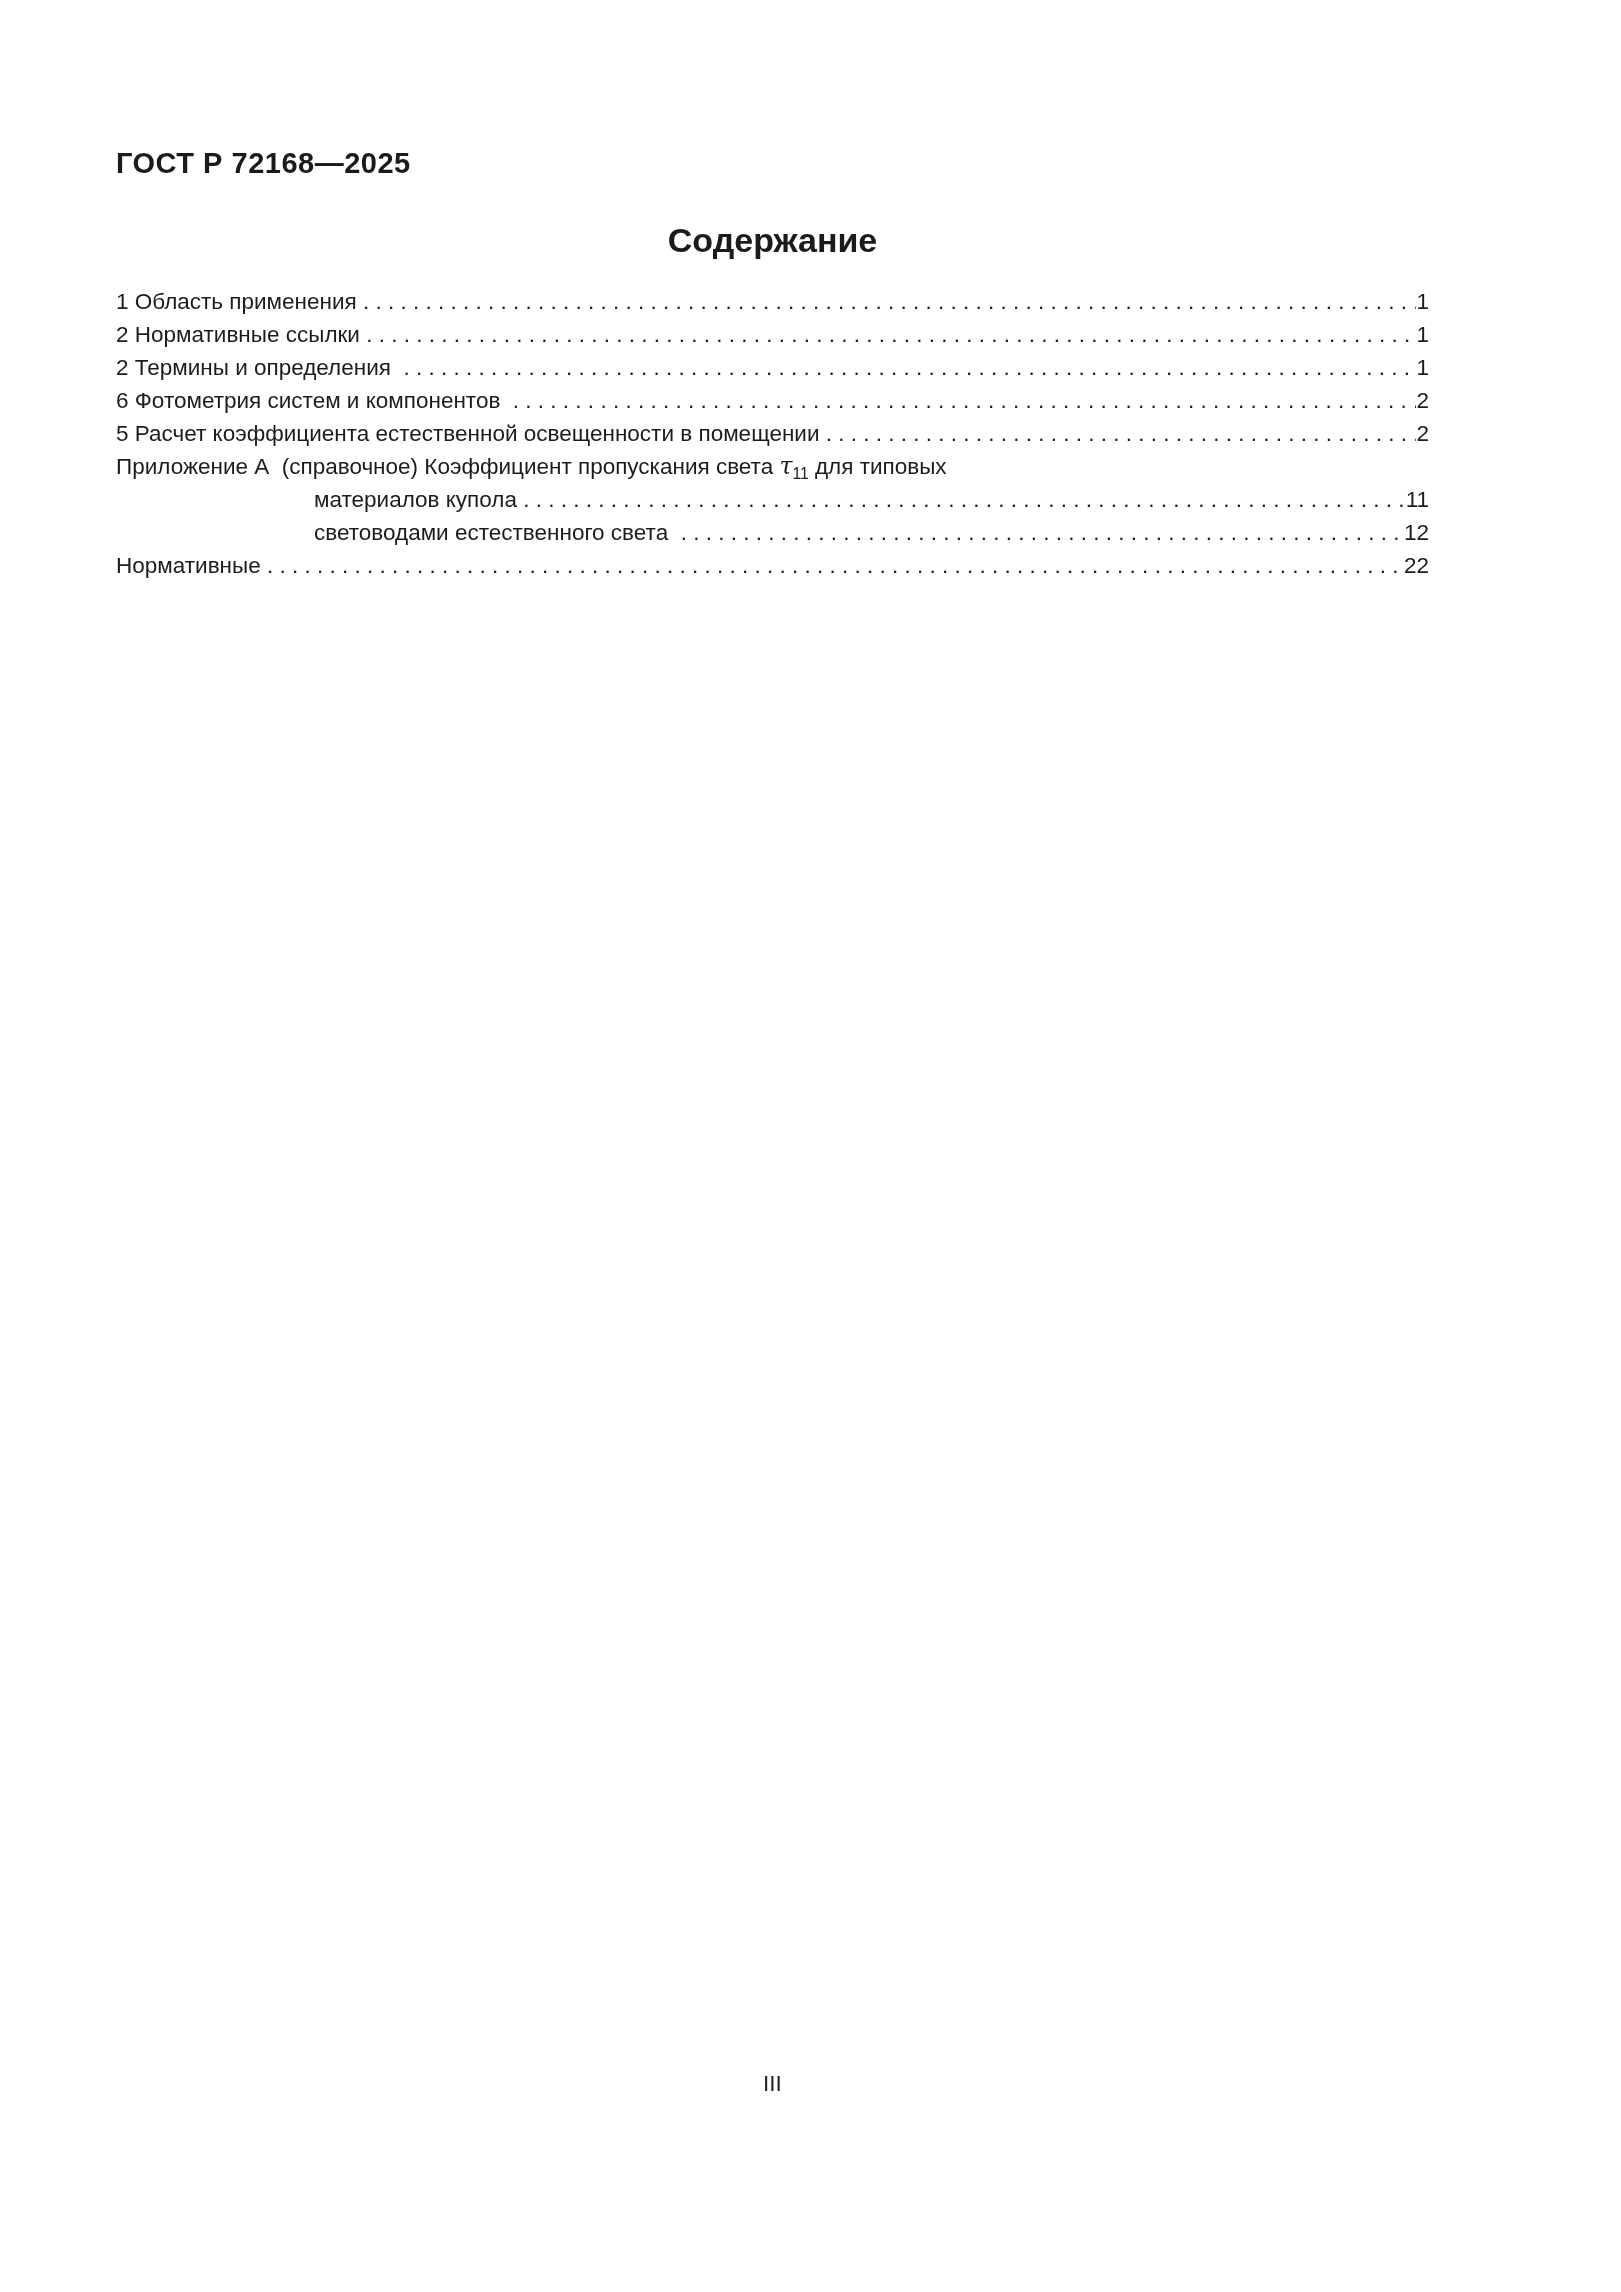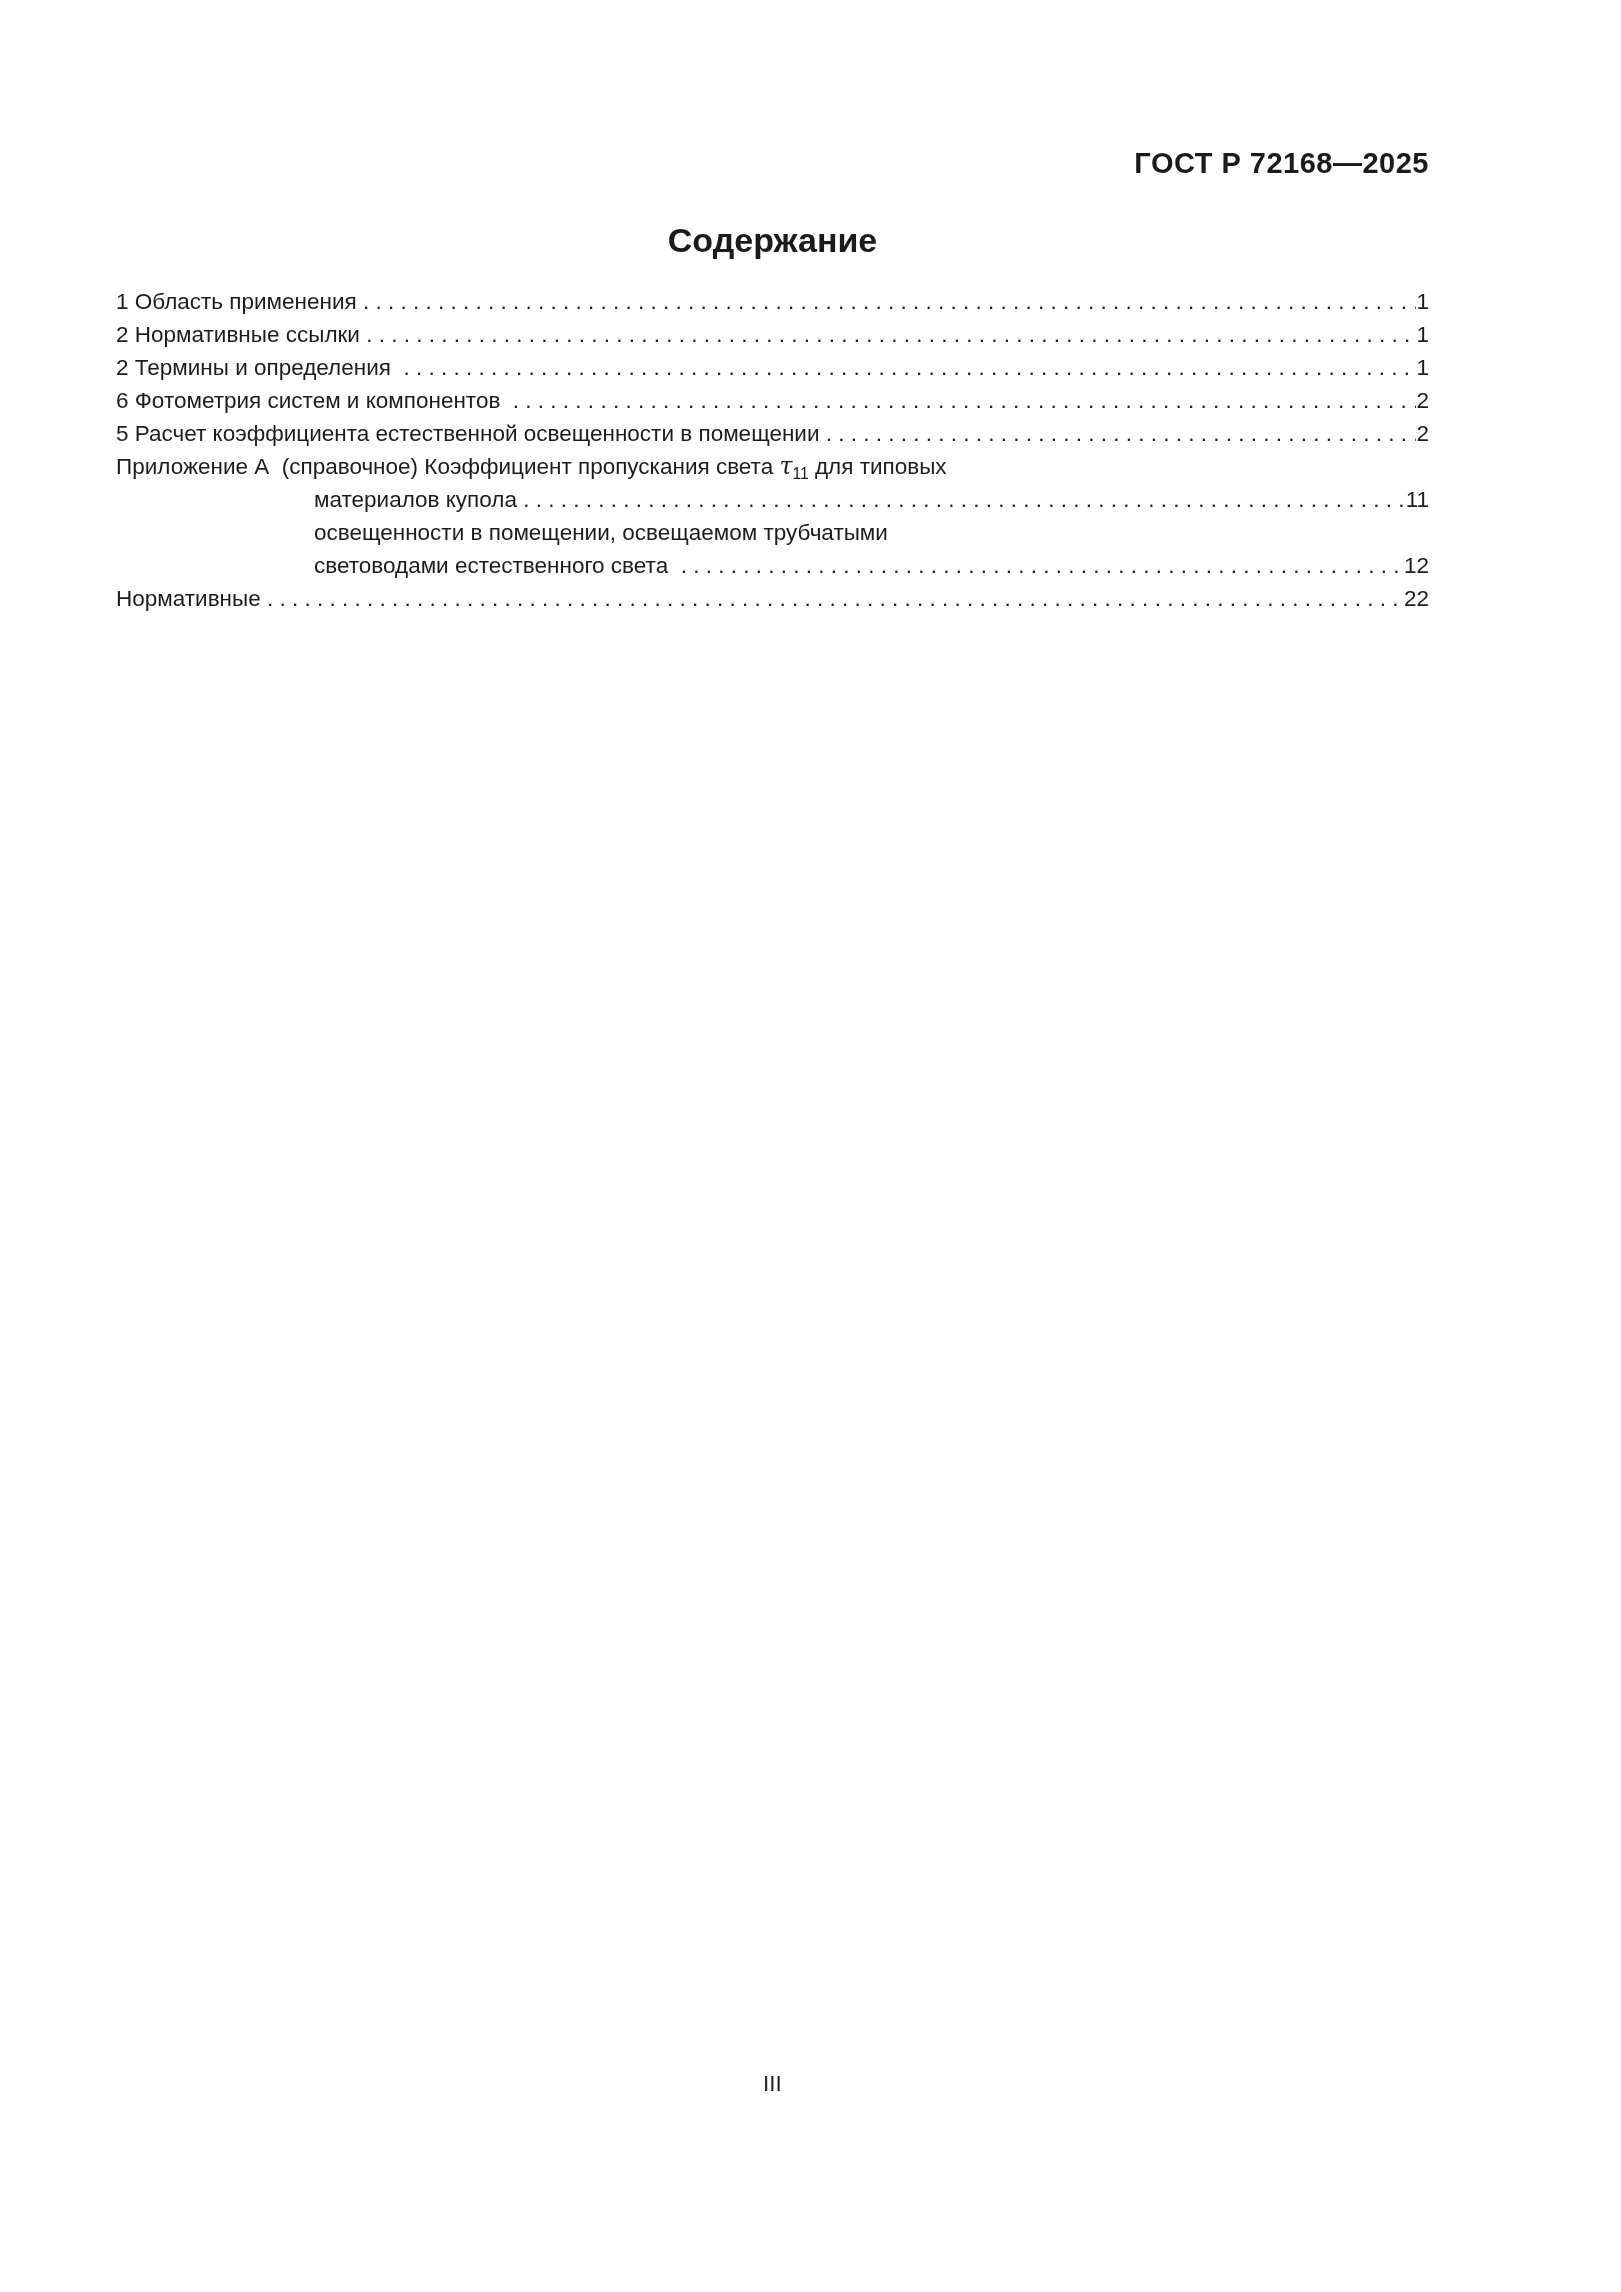--- a/index.html
+++ b/index.html
@@ -14,21 +14,20 @@
   .page{position:absolute;inset:0;}
   .content{
     position:absolute;
     left:116px;
     width:1313px;
     top:0;
   }
   .doc-header{
     position:absolute;
     top:146px;left:0;right:0;
-    text-align:right;
     font-weight:bold;
     font-size:29px;
     line-height:35px;
     letter-spacing:0.5px;
     color:#1b1b1b;
   }
   .doc-title{
     position:absolute;
     top:220px;left:0;right:0;
     text-align:center;
@@ -117,23 +116,20 @@
         </div>
         <div class="toc-row">
           <span class="toc-label">Приложение А  (справочное) Коэффициент пропускания света <span class="tau">τ</span><sub class="idx">11</sub> для типовых</span>
         </div>
         <div class="toc-row indent">
           <span class="toc-label">материалов купола </span>
           <span class="toc-dots">. . . . . . . . . . . . . . . . . . . . . . . . . . . . . . . . . . . . . . . . . . . . . . . . . . . . . . . . . . . . . . . . . . . . . . . . . . . . . . . . . . . . . . . . . . . . . . . . . . . . . . . . . . . . . . . . . . . . . . . . . . . . . . . . . . . . . . . . . . . . . . . . . . . . . . . . . . . . . . . . . . . . . . . . . . . . . . . . . . . . . . . . . . . . . . . . . . . . . . . . </span>
           <span class="toc-page">11</span>
         </div>
         <div class="toc-row indent">
-          <span class="toc-label">освещенности в помещении, освещаемом трубчатыми</span>
-        </div>
-        <div class="toc-row indent">
           <span class="toc-label">световодами естественного света  </span>
           <span class="toc-dots">. . . . . . . . . . . . . . . . . . . . . . . . . . . . . . . . . . . . . . . . . . . . . . . . . . . . . . . . . . . . . . . . . . . . . . . . . . . . . . . . . . . . . . . . . . . . . . . . . . . . . . . . . . . . . . . . . . . . . . . . . . . . . . . . . . . . . . . . . . . . . . . . . . . . . . . . . . . . . . . . . . . . . . . . . . . . . . . . . . . . . . . . . . . . . . . . . . . . . . . . </span>
           <span class="toc-page">12</span>
         </div>
         <div class="toc-row">
           <span class="toc-label">Нормативные </span>
           <span class="toc-dots">. . . . . . . . . . . . . . . . . . . . . . . . . . . . . . . . . . . . . . . . . . . . . . . . . . . . . . . . . . . . . . . . . . . . . . . . . . . . . . . . . . . . . . . . . . . . . . . . . . . . . . . . . . . . . . . . . . . . . . . . . . . . . . . . . . . . . . . . . . . . . . . . . . . . . . . . . . . . . . . . . . . . . . . . . . . . . . . . . . . . . . . . . . . . . . . . . . . . . . . . </span>
           <span class="toc-page">22</span>
         </div>
       </div>

